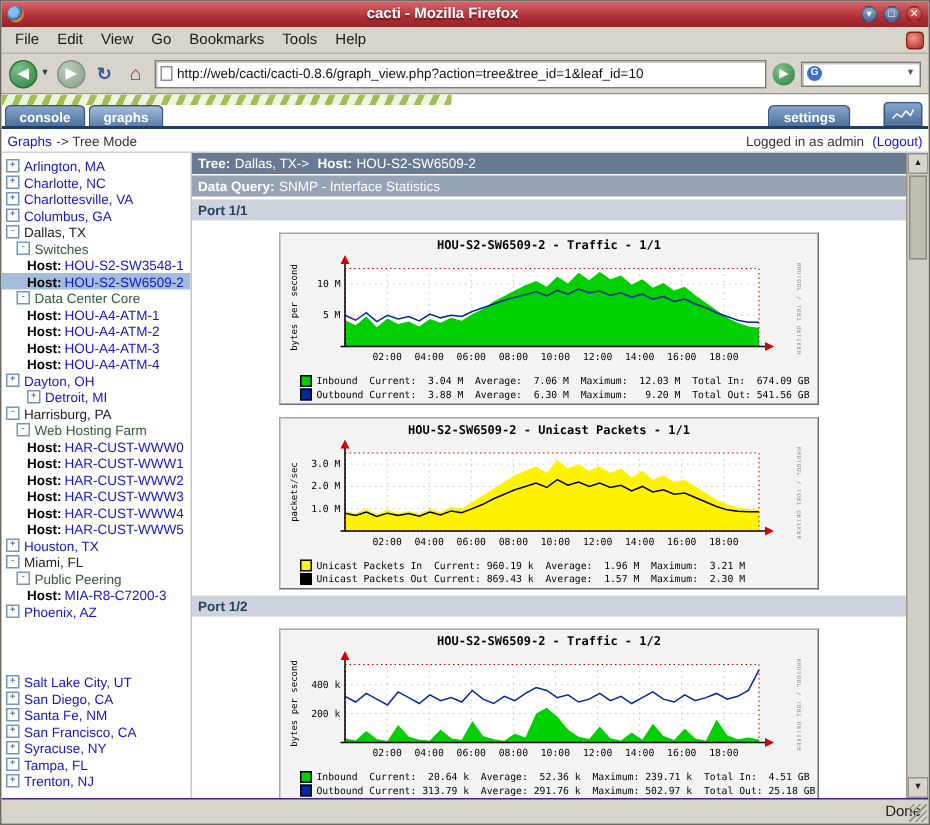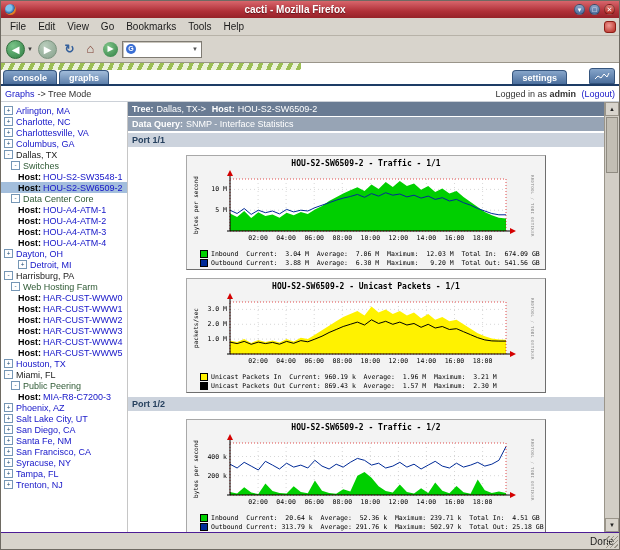--- a/index.html
+++ b/index.html
@@ -44,21 +44,21 @@
   .ctabs{display:flex;align-items:flex-end;margin-left:2px;}
   .ctab{padding:2px 9px 1px;margin-right:2px;background:linear-gradient(#86a5ca,#4c6f9d);color:#fff;font-size:9px;font-weight:bold;border-radius:4px 4px 0 0;border:1px solid #35557e;border-bottom:none;}
   .ctab.active{background:linear-gradient(#a2bcda,#5e80ab);}
   .header-right{margin-left:auto;display:flex;align-items:flex-end;margin-right:4px;gap:20px;}
   .graph-icon-btn{width:24px;height:14px;background:linear-gradient(#86a5ca,#4c6f9d);border:1px solid #35557e;border-radius:3px 3px 0 0;display:flex;align-items:center;justify-content:center;}
 
   .crumb-row{height:15px;flex:none;display:flex;align-items:center;background:#fff;border-bottom:1px solid #ccd1d8;font-size:9px;padding:0 4px;}
   .crumb-link{color:#1515c8;}
   .crumb-rest{color:#333;margin-left:3px;}
   .login-box{margin-left:auto;color:#333;}
-  .login-user{font-weight:bold;}
+  .login-user{font-weight:normal;}
   .logout-link{color:#1515c8;margin-left:3px;}
 
   .content{flex:1;display:flex;overflow:hidden;min-height:0;}
 
   
   .tree{width:126px;flex:none;background:#fff;border-right:1px solid #c6c6c6;padding-top:3px;overflow:hidden;}
   .tree-row{display:flex;align-items:center;height:11px;white-space:nowrap;font-size:9px;}
   .tree-row.sel{background:#a3bedc;}
   .expander{width:7px;height:7px;flex:none;border:1px solid #7596b5;background:#fff;color:#234f77;font:6px/6px "DejaVu Sans Mono",monospace;text-align:center;margin-right:3px;box-sizing:content-box;}
   .branch-label{color:#1515c8;}
@@ -108,20 +108,24 @@
     <span id="menu-items"><span class="menu-item">File</span><span class="menu-item">Edit</span><span class="menu-item">View</span><span class="menu-item">Go</span><span class="menu-item">Bookmarks</span><span class="menu-item">Tools</span><span class="menu-item">Help</span></span>
     <div class="throbber"></div>
   </div>
 
   <div class="toolbar">
     <div class="navbtn back">◀</div>
     <div class="back-drop">▼</div>
     <div class="navbtn fwd">▶</div>
     <div class="tool-glyph reload">↻</div>
     <div class="tool-glyph home">⌂</div>
+    <div class="url-wrap">
+      <div class="favicon"></div>
+      <input class="url-input" value="http://web/cacti/cacti-0.8.6/graph_view.php?action=tree&amp;tree_id=1&amp;leaf_id=10" style="">
+    </div>
     <div class="go-btn">▶</div>
     <div class="search-wrap">
       <div class="g-icon">G</div>
       <input class="search-input" style="">
       <div class="dd-arrow">▼</div>
     </div>
   </div>
 
   <div class="page">
 
@@ -259,21 +263,21 @@
             <span class="cat-label">Public Peering</span>
           </div>
           <div class="tree-row" style="padding-left: 17px;">
             <span class="host-prefix">Host:</span>
             <span class="host-link">MIA-R8-C7200-3</span>
           </div>
           <div class="tree-row" style="padding-left: 3px;">
             <span class="expander">+</span>
             <span class="branch-label">Phoenix, AZ</span>
           </div>
-          <div class="tree-row" style="padding-left: 3px;">
+          <div class="tree-row" style="padding-left: 3px; margin-top: 36px;">
             <span class="expander">+</span>
             <span class="branch-label">Salt Lake City, UT</span>
           </div>
           <div class="tree-row" style="padding-left: 3px;">
             <span class="expander">+</span>
             <span class="branch-label">San Diego, CA</span>
           </div>
           <div class="tree-row" style="padding-left: 3px;">
             <span class="expander">+</span>
             <span class="branch-label">Santa Fe, NM</span>

